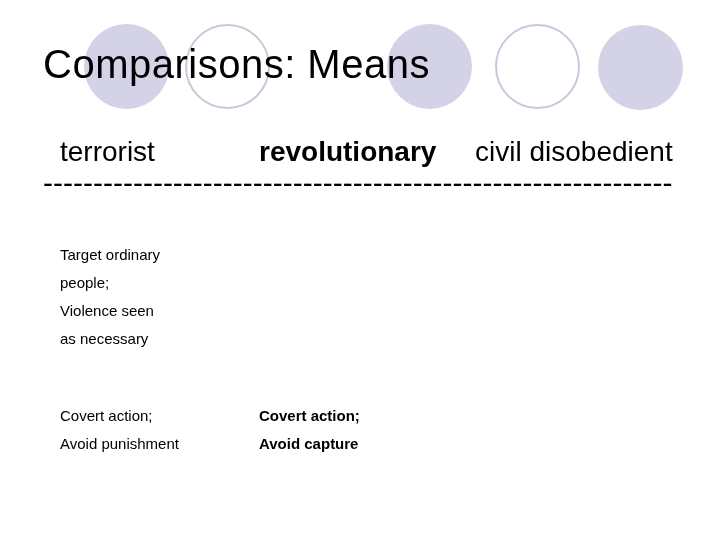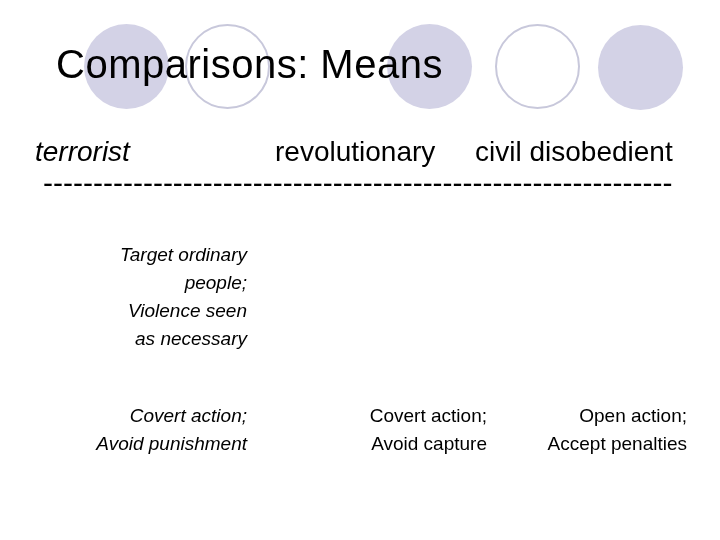--- a/index.html
+++ b/index.html
@@ -24,21 +24,21 @@
   .circle.filled   { background: #D3D2E6; }
   .circle.outlined { background: #ffffff; border: 2px solid #C8C8DB; box-sizing: border-box; }
   .c1 { left: 84px; }
   .c2 { left: 185px; }
   .c3 { left: 387px; }
   .c4 { left: 495px; }
   .c5 { left: 598px; top: 25px; }
 
   .title {
     position: absolute;
-    left: 56px;
+    left: 43px;
     top: 42px;
     margin: 0;
     font-size: 40px;
     font-weight: 400;
     letter-spacing: 0.5px;
     white-space: nowrap;
     z-index: 1;
   }
   .col-header {
     position: absolute;
@@ -55,30 +55,29 @@
     width: 632px;
     font-size: 30px;
     line-height: 30px;
     white-space: nowrap;
     overflow: hidden;
     z-index: 1;
   }
   .body-block {
     position: absolute;
     width: 212px;
-    font-size: 19px;
+    font-size: 15px;
     line-height: 28px;
     white-space: pre-line;
     z-index: 1;
-    text-align: right;
   }
   .row1 { top: 241px; }
   .row2 { top: 402px; }
-  .colx1 { left: 35px; font-style: italic; }
-  .colx2 { left: 275px; }
+  .colx1 { left: 60px; }
+  .colx2 { left: 259px; font-weight: bold; }
   .colx3 { left: 475px; }
 </style>
 </head>
 <body>
 
 <div class="slide">
 
   <div class="circle filled c1"></div>
   <div class="circle outlined c2"></div>
   <div class="circle filled c3"></div>
@@ -95,16 +94,14 @@
 
   <div class="body-block row1 colx1">Target ordinary
 people;
 Violence seen
 as necessary</div>
 
   <div class="body-block row2 colx1">Covert action;
 Avoid punishment</div>
   <div class="body-block row2 colx2">Covert action;
 Avoid capture</div>
-  <div class="body-block row2 colx3">Open action;
-Accept penalties</div>
 
 </div>
 
 </body></html>

